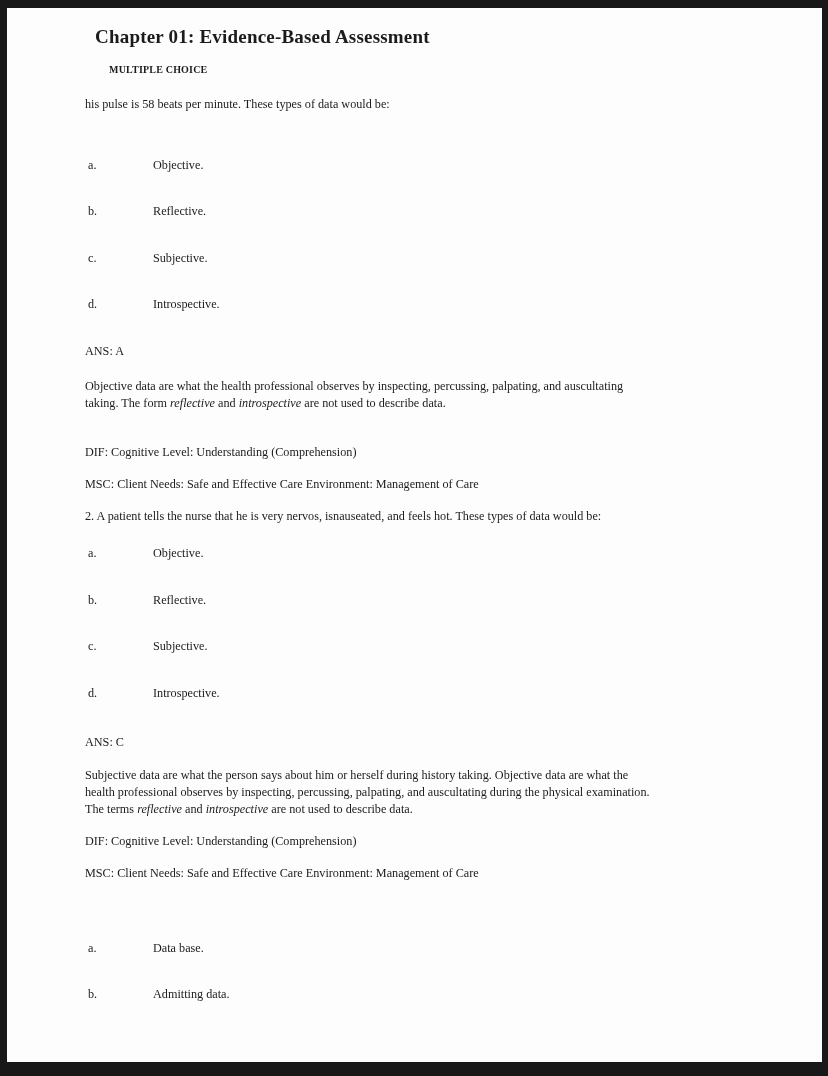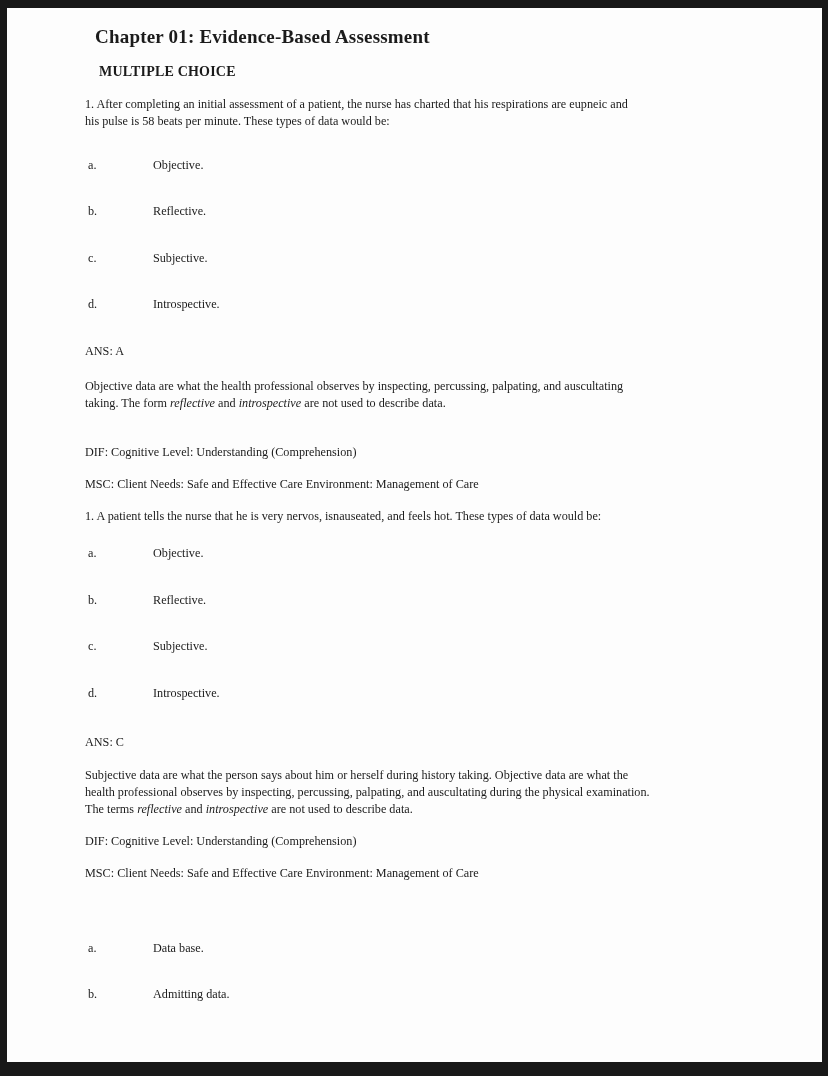--- a/index.html
+++ b/index.html
@@ -30,23 +30,23 @@
   .doc-title {
     left: 88px;
     top: 18px;
     font-size: 19px;
     font-weight: bold;
     line-height: 1.2;
     white-space: nowrap;
     letter-spacing: 0.2px;
   }
   .section-heading {
-    left: 92px;
+    left: 102px;
     top: 56px;
-    font-size: 14px;
+    font-size: 10px;
     font-weight: bold;
     white-space: nowrap;
     letter-spacing: 0.2px;
   }
   .body-text {
     font-size: 12.2px;
     line-height: 17px;
   }
   .q-line, .rat-line {
     white-space: nowrap;
@@ -68,21 +68,20 @@
 </head>
 <body>
 
 <div class="viewport">
   <div class="page">
 
     <div class="abs doc-title">Chapter 01: Evidence-Based Assessment</div>
     <div class="abs section-heading">MULTIPLE CHOICE</div>
 
     <div class="abs left-col body-text" style="top:88px">
-      <div class="q-line">1. After completing an initial assessment of a patient, the nurse has charted that his respirations are eupneic and</div>
       <div class="q-line">his pulse is 58 beats per minute. These types of data would be:</div>
     </div>
 
     <div class="abs opt-row" style="top:150px">
       <span class="opt-letter">a.</span>
       <span class="opt-text">Objective.</span>
     </div>
     <div class="abs opt-row" style="top:196px">
       <span class="opt-letter">b.</span>
       <span class="opt-text">Reflective.</span>
@@ -100,21 +99,21 @@
 
     <div class="abs left-col body-text" style="top:370px">
       <div class="rat-line"><span>Objective data are what the health professional observes by inspecting, percussing, palpating, and auscultating</span></div>
       <div class="rat-line"><span>taking. The form </span><span class="it">reflective</span><span> and </span><span class="it">introspective</span><span> are not used to describe data.</span></div>
     </div>
 
     <div class="abs left-col body-text q-line" style="top:436px">DIF: Cognitive Level: Understanding (Comprehension)</div>
     <div class="abs left-col body-text q-line" style="top:468px">MSC: Client Needs: Safe and Effective Care Environment: Management of Care</div>
 
     <div class="abs left-col body-text" style="top:500px">
-      <div class="q-line">1. A patient tells the nurse that he is very nervos, isnauseated, and feels hot. These types of data would be:</div>
+      <div class="q-line">2. A patient tells the nurse that he is very nervos, isnauseated, and feels hot. These types of data would be:</div>
     </div>
 
     <div class="abs opt-row" style="top:538px">
       <span class="opt-letter">a.</span>
       <span class="opt-text">Objective.</span>
     </div>
     <div class="abs opt-row" style="top:585px">
       <span class="opt-letter">b.</span>
       <span class="opt-text">Reflective.</span>
     </div>

